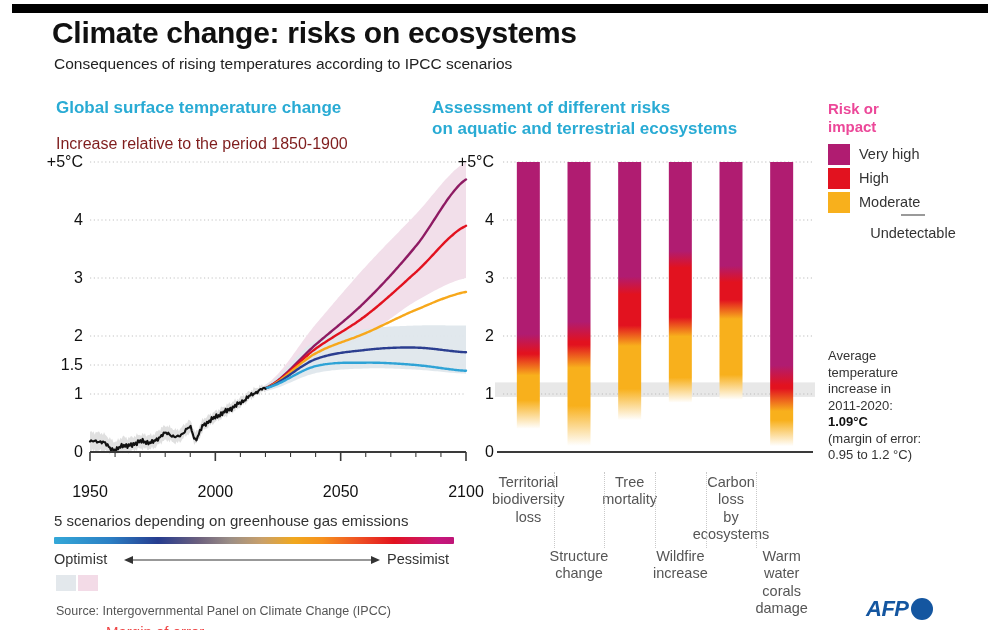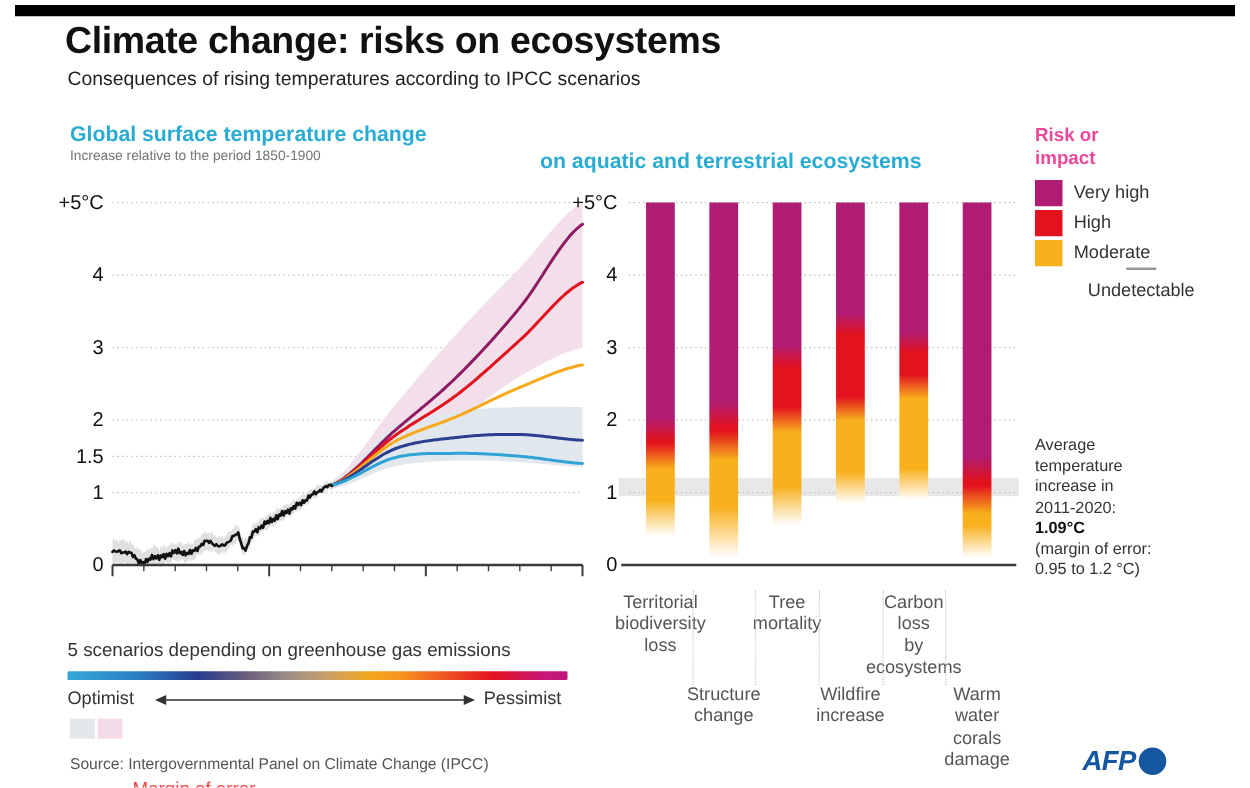--- a/index.html
+++ b/index.html
@@ -11,21 +11,21 @@
   #root{position:absolute;inset:0;}
   .abs{position:absolute;}
 
   
   .topbar{left:12px;top:4px;width:976px;height:9px;background:#000;}
   .title{left:52px;top:16px;font-size:30px;font-weight:bold;color:#111;letter-spacing:-0.3px;text-align:center;}
   .subtitle{left:54px;top:55px;font-size:15.5px;color:#222;}
 
   
   .sec-title{font-size:17px;font-weight:bold;color:#29ABD4;line-height:1.22;}
-  .sec-sub{font-size:11px;color:#737373;}
+  .sec-sub{font-size:16px;color:#7f1d1d;margin-top:16px;}
   .xlab{font-size:16px;color:#111;text-align:center;}
 
   
   .scen-note{font-size:15px;color:#333;}
   .scen-bar{height:7px;border-radius:1px;
     background:linear-gradient(to right,
       #34a8d8 0%, #2b7fc4 14%, #263c8f 26%, #6b5f7e 36%,
       #9b8e86 44%, #c9a06a 52%, #f0a81e 60%, #f6921e 67%,
       #ef5223 76%, #e2121f 85%, #c6177c 96%, #bf1577 100%);}
   .scen-end{font-size:14.5px;color:#333;}
@@ -97,40 +97,47 @@
         <line x1="246.53333333333333" y1="302" x2="246.53333333333333" y2="307" stroke="#3a3a3a" stroke-width="1.1"></line>
         <line x1="271.6" y1="302" x2="271.6" y2="307" stroke="#3a3a3a" stroke-width="1.1"></line>
         <line x1="296.66666666666663" y1="302" x2="296.66666666666663" y2="311" stroke="#3a3a3a" stroke-width="1.6"></line>
         <line x1="321.7333333333333" y1="302" x2="321.7333333333333" y2="307" stroke="#3a3a3a" stroke-width="1.1"></line>
         <line x1="346.8" y1="302" x2="346.8" y2="307" stroke="#3a3a3a" stroke-width="1.1"></line>
         <line x1="371.8666666666667" y1="302" x2="371.8666666666667" y2="307" stroke="#3a3a3a" stroke-width="1.1"></line>
         <line x1="396.93333333333334" y1="302" x2="396.93333333333334" y2="307" stroke="#3a3a3a" stroke-width="1.1"></line>
         <line x1="422" y1="302" x2="422" y2="311" stroke="#3a3a3a" stroke-width="1.6"></line>
       </svg></div>
 
+  <div class="abs" id="left-xlabels" style="left:44px;top:483px;width:430px;height:22px;">
+      <div class="xlab" style="position:absolute;left:16px;top:0;width:60px;">1950</div>
+      <div class="xlab" style="position:absolute;left:141.33333333333331px;top:0;width:60px;">2000</div>
+      <div class="xlab" style="position:absolute;left:266.66666666666663px;top:0;width:60px;">2050</div>
+      <div class="xlab" style="position:absolute;left:392px;top:0;width:60px;">2100</div>
+    </div>
 
   <div class="abs scen-note" style="left:54px;top:512px;">5 scenarios depending on greenhouse gas emissions</div>
 
   <div class="abs scen-bar" style="left:54px;top:537px;width:400px;"></div>
 
   <div class="abs scen-end" style="left:54px;top:551px;">Optimist</div>
   <div class="abs scen-end" style="left:387px;top:551px;">Pessimist</div>
 
   <svg class="abs" style="left:124px;top:553px;" width="256" height="14">
     <line x1="8" y1="7" x2="248" y2="7" stroke="#333" stroke-width="1.2"></line>
     <polygon points="0,7 9,3 9,11" fill="#333"></polygon>
     <polygon points="256,7 247,3 247,11" fill="#333"></polygon>
   </svg>
 
   <div class="abs sw" style="left:56px;top:575px;background:#e3e8ec;"></div>
   <div class="abs sw" style="left:78px;top:575px;background:#f3dbe7;"></div>
   <div class="abs moe-text" style="left:106px;top:575px;">Margin of error</div>
 
   <div class="abs source" style="left:56px;top:604px;">Source: Intergovernmental Panel on Climate Change (IPCC)</div>
 
+  <div class="abs sec-title" style="left:432px;top:98px;width:400px;">Assessment of different risks</div>
   <div class="abs sec-title" style="left:432px;top:119px;width:400px;">on aquatic and terrestrial ecosystems</div>
 
   <div class="abs" id="right-chart" style="left:455px;top:150px;width:360px;height:330px;"><svg width="360" height="330" viewBox="0 0 360 330">
         <defs>
           <linearGradient id="bg0" x1="0" y1="0" x2="0" y2="1">
             <stop offset="0.00%" stop-color="#B01C71"></stop>
             <stop offset="64.48%" stop-color="#B01C71"></stop>
             <stop offset="71.48%" stop-color="#E2121F"></stop>
             <stop offset="72.00%" stop-color="#E2121F"></stop>
             <stop offset="80.00%" stop-color="#F8B01C"></stop>

